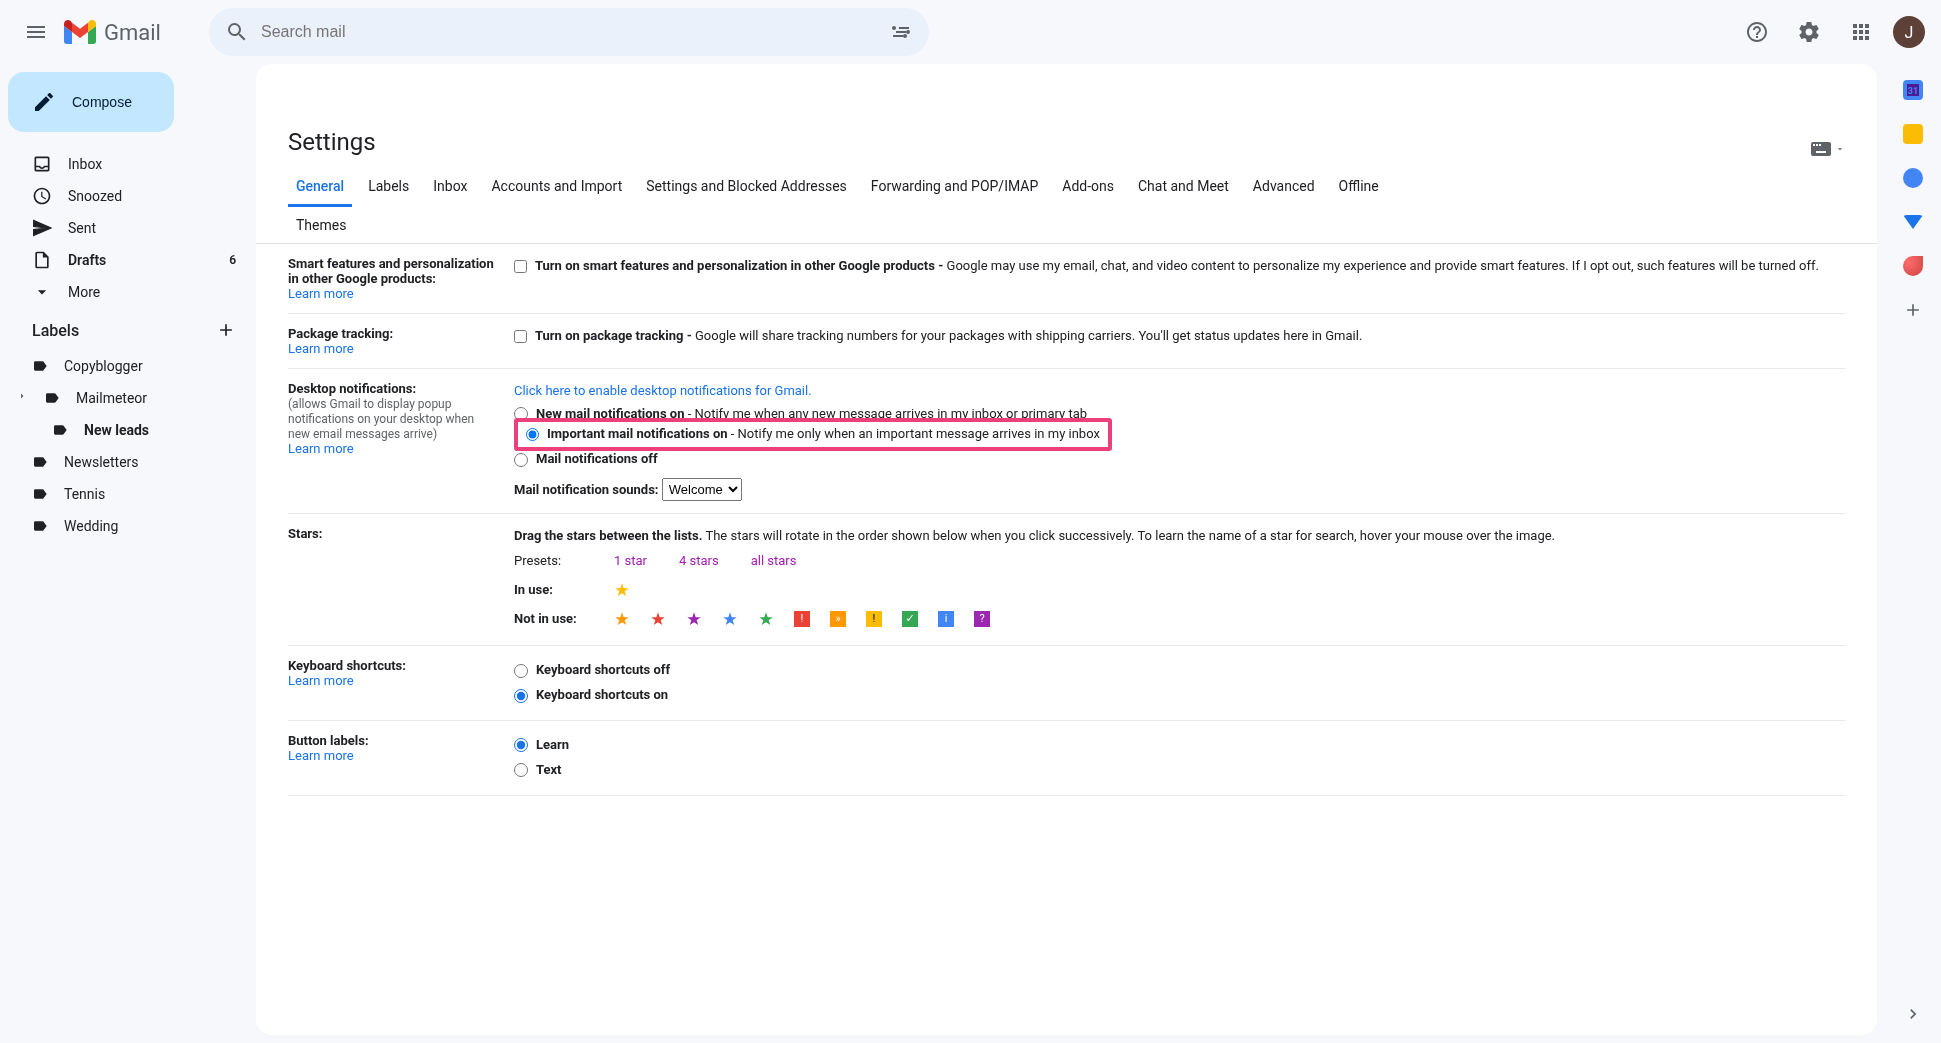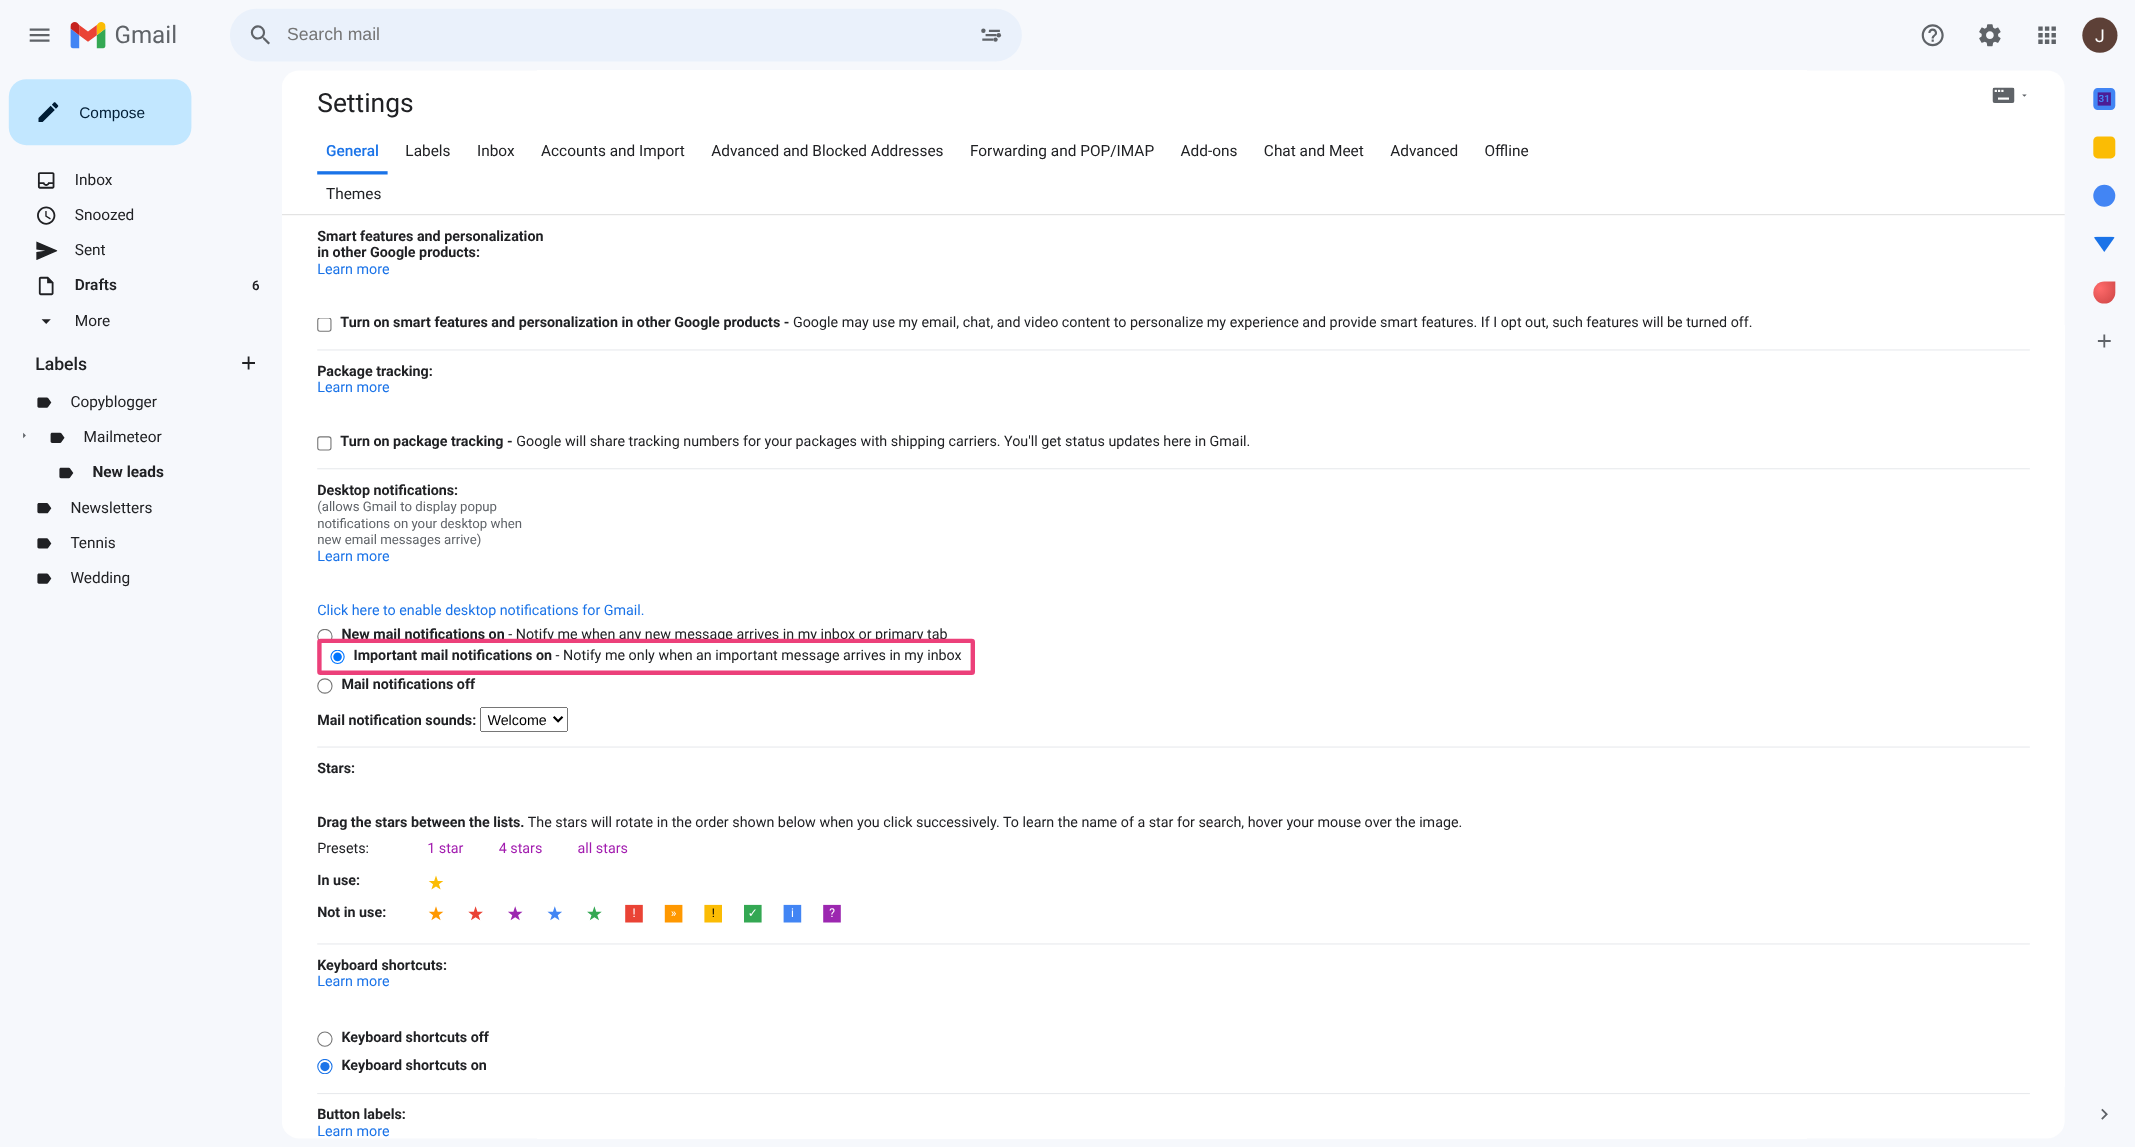--- a/index.html
+++ b/index.html
@@ -18,29 +18,29 @@
 .body-wrap { display: flex; flex: 1; overflow: hidden; }
 .sidebar { width: 256px; padding: 8px; display: flex; flex-direction: column; }
 .compose-btn { display: flex; align-items: center; gap: 16px; background: #c2e7ff; border: none; border-radius: 16px; padding: 18px 24px; font-size: 14px; font-weight: 500; cursor: pointer; width: 166px; margin-bottom: 16px; color: #001d35; }
 .nav-item { display: flex; align-items: center; gap: 16px; padding: 6px 12px 6px 24px; border-radius: 0 16px 16px 0; cursor: pointer; color: #202124; font-size: 14px; height: 32px; }
 .nav-item.bold { font-weight: 600; }
 .nav-item .count { margin-left: auto; font-size: 12px; }
 .labels-header { display: flex; align-items: center; justify-content: space-between; padding: 12px 12px 12px 24px; font-weight: 500; font-size: 16px; }
 .label-item { display: flex; align-items: flex-start; gap: 16px; padding: 6px 12px 6px 24px; cursor: pointer; font-size: 14px; height: 32px; }
 .label-item.child { padding-left: 44px; font-weight: bold; }
 .main { flex: 1; background: #fff; border-radius: 16px; margin: 0 8px 8px 0; overflow-y: auto; padding: 16px 0; }
-.settings-header { display: flex; align-items: flex-start; justify-content: space-between; padding: 0 32px 12px; }
+.settings-header { display: flex; align-items: flex-end; justify-content: space-between; padding: 0 32px 12px; margin-top: 48px; }
 .settings-title { font-size: 24px; font-weight: 400; }
 .input-tool { display: flex; align-items: center; gap: 4px; cursor: pointer; }
 .tabs { display: flex; flex-wrap: wrap; padding: 0 32px; border-bottom: 1px solid #e0e0e0; gap: 0; }
 .tab { padding: 10px 8px; cursor: pointer; color: #1a73e8; font-size: 14px; margin-right: 8px; }
 .tab.active { color: #1a73e8; border-bottom: 3px solid #1a73e8; font-weight: 500; }
 .tab.inactive { color: #202124; }
 .settings-body { padding: 0 32px; }
-.setting-row { display: flex; padding: 12px 0; border-bottom: 1px solid #e8eaed; gap: 32px; flex-direction: column; }
+.setting-row { display: flex; padding: 12px 0; border-bottom: 1px solid #e8eaed; gap: 16px; }
 .setting-label { width: 210px; flex-shrink: 0; font-size: 13px; }
 .setting-label .title { font-weight: 700; }
 .setting-label .sub { font-size: 12px; color: #5f6368; font-weight: 400; }
 .setting-label .learn { color: #1a73e8; cursor: pointer; font-weight: 400; }
 .setting-content { flex: 1; font-size: 13px; line-height: 1.6; }
 .setting-content b { font-weight: 700; }
 .setting-content a { color: #1a73e8; text-decoration: none; cursor: pointer; }
 .radio-row { display: flex; align-items: center; gap: 8px; padding: 2px 0; }
 .radio-row input[type="radio"], .radio-row input[type="checkbox"] { width: 14px; height: 14px; accent-color: #1a73e8; cursor: pointer; }
 .highlight { border: 4px solid #ec407a; border-radius: 3px; padding: 2px 8px; display: inline-flex; align-items: center; gap: 8px; }
@@ -208,21 +208,21 @@
           <svg width="10" height="10" viewBox="0 0 24 24">
               <path fill="#5f6368" d="M7 10l5 5 5-5z"></path>
             </svg>
         </div>
       </div>
       <div class="tabs">
         <div class="tab active">General</div>
         <div class="tab inactive">Labels</div>
         <div class="tab inactive">Inbox</div>
         <div class="tab inactive">Accounts and Import</div>
-        <div class="tab inactive">Advanced and Blocked Addresses</div>
+        <div class="tab inactive">Settings and Blocked Addresses</div>
         <div class="tab inactive">Forwarding and POP/IMAP</div>
         <div class="tab inactive">Add-ons</div>
         <div class="tab inactive">Chat and Meet</div>
         <div class="tab inactive">Advanced</div>
         <div class="tab inactive">Offline</div>
         <div class="tab inactive" style="flex-basis:100%;">Themes</div>
       </div>
 
       <div class="settings-body">
         <div class="setting-row">

